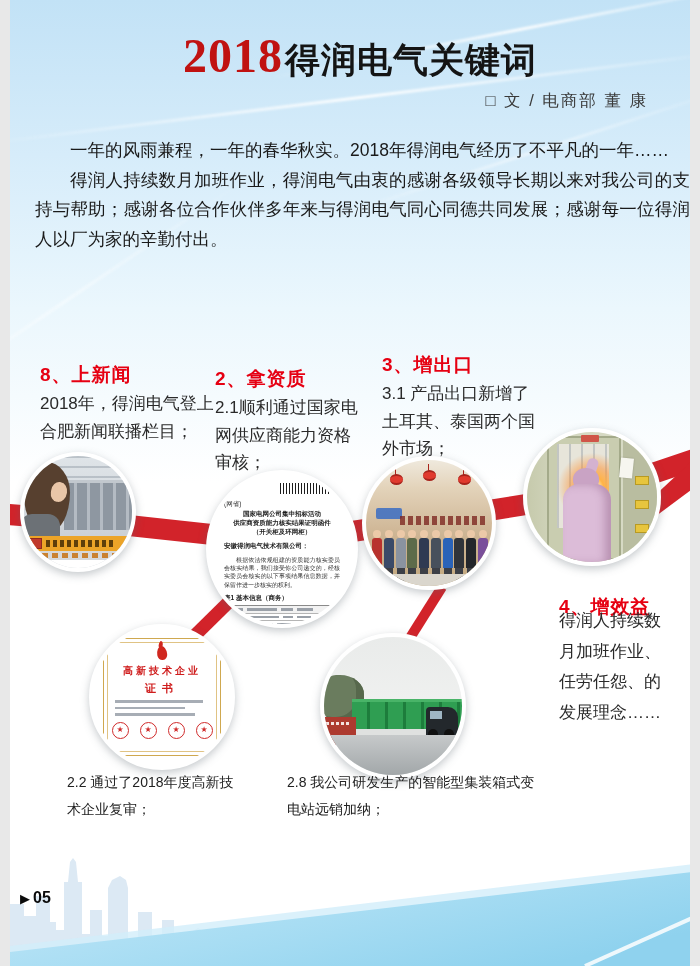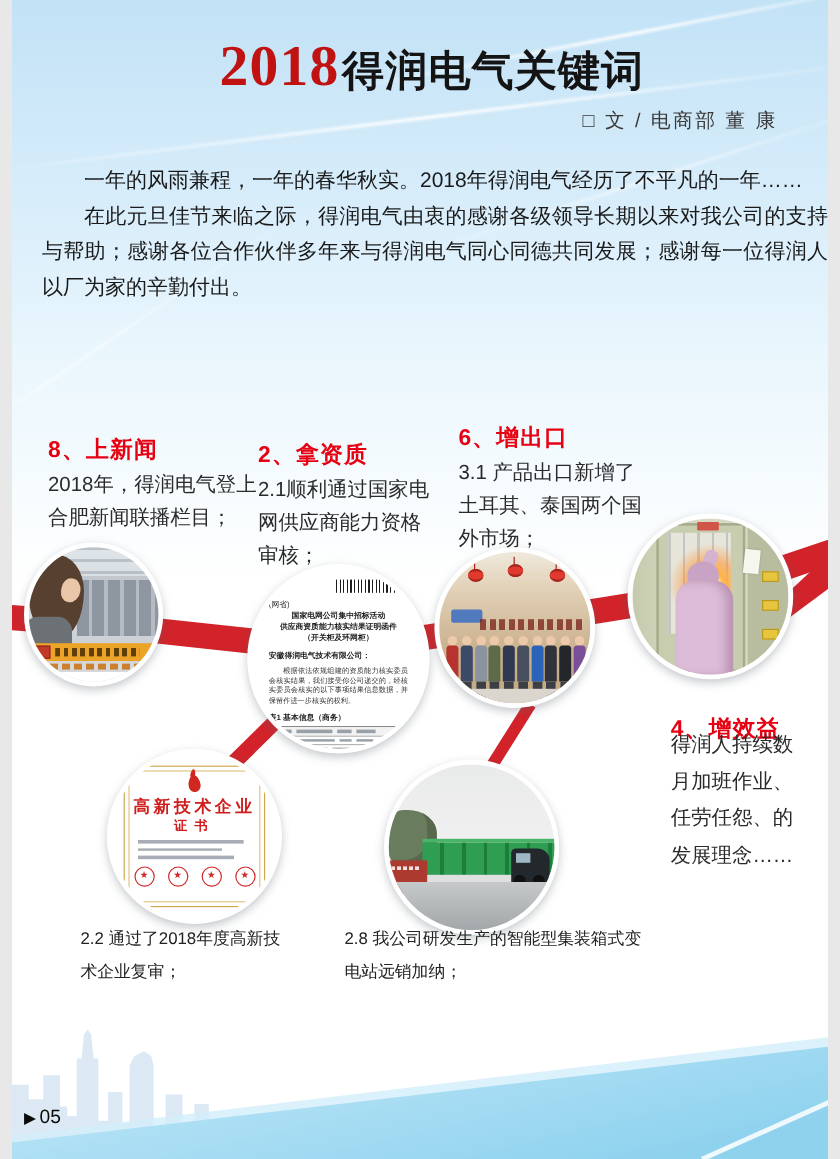--- a/index.html
+++ b/index.html
@@ -78,67 +78,67 @@
   .certwrap{position:absolute;inset:0;background:#fff;}
   .goldframe{position:absolute;inset:10px;border:1.5px solid #cfa84f;}
   .goldframe:before{content:"";position:absolute;inset:3px;border:1px solid #e0c384;}
   .cf{position:absolute;width:13px;height:13px;border:1.5px solid #cfa84f;}
   .cf.tl{left:6px;top:6px;border-right:none;border-bottom:none;border-radius:6px 0 0 0;}
   .cf.tr{right:6px;top:6px;border-left:none;border-bottom:none;border-radius:0 6px 0 0;}
   .cf.bl{left:6px;bottom:6px;border-right:none;border-top:none;border-radius:0 0 0 6px;}
   .cf.br{right:6px;bottom:6px;border-left:none;border-top:none;border-radius:0 0 6px 0;}
   .flame{position:absolute;left:50%;top:18px;transform:translateX(-50%) rotate(-8deg);width:10px;height:14px;background:#d0271f;border-radius:50% 50% 50% 50%/62% 62% 38% 38%;}
   .flame:before{content:"";position:absolute;left:3px;top:-5px;width:4px;height:7px;background:#d0271f;border-radius:50% 50% 50% 50%/70% 70% 30% 30%;transform:rotate(18deg);}
-  .cert-title{position:absolute;left:0;top:36px;width:100%;text-align:center;font-size:14px;font-weight:bold;color:#cf1d1d;letter-spacing:3px;white-space:nowrap;}
+  .cert-title{position:absolute;left:0;top:36px;width:100%;text-align:center;font-size:10px;font-weight:bold;color:#cf1d1d;letter-spacing:3px;white-space:nowrap;}
   .cert-sub{position:absolute;left:0;top:53px;width:100%;text-align:center;font-size:11px;font-weight:bold;color:#cf1d1d;letter-spacing:6px;}
   .cert-lines{position:absolute;left:22px;top:72px;width:96px;}
   .cert-lines i{display:block;height:2.5px;background:#a7adb5;margin-bottom:4px;}
   .stamps{position:absolute;left:0;top:94px;width:100%;display:flex;justify-content:center;gap:11px;}
   .stamp{width:17px;height:17px;border:1.5px solid #cf2a2a;border-radius:50%;color:#cf2a2a;font-size:8px;line-height:14px;text-align:center;}
   
   .c6bg{position:absolute;inset:0;background:linear-gradient(180deg,#e9ebea 0%,#eff0ef 45%,#dfe1e0 60%);}
   .c6trees{position:absolute;left:-4px;top:38px;width:44px;height:48px;background:#6a7c5e;border-radius:40% 60% 50% 50%/55% 45% 45% 55%;box-shadow:inset -8px -6px 0 #57684c;}
   .c6cont{position:absolute;left:28px;top:62px;width:112px;height:30px;background:repeating-linear-gradient(90deg,#2f9e52 0 15px,#1d7d3c 15px 18px);border-top:3px solid #49b468;}
   .c6cab{position:absolute;left:102px;top:70px;width:32px;height:28px;background:#23282c;border-radius:4px 10px 0 0;}
   .c6cab:before{content:"";position:absolute;left:4px;top:4px;width:12px;height:8px;background:#9fb6c4;}
   .c6wheel{position:absolute;width:10px;height:10px;background:#111;border-radius:50%;top:92px;}
   .c6wall{position:absolute;left:-2px;top:80px;width:34px;height:28px;background:#ad3a2f;}
   .c6wall i{position:absolute;left:4px;top:5px;width:24px;height:3px;background:repeating-linear-gradient(90deg,rgba(255,255,255,.85) 0 3px,transparent 3px 5px);}
   .c6road{position:absolute;left:0;bottom:0;width:100%;height:40px;background:linear-gradient(180deg,#c6c9ca,#a2a7a9);}
   
-  .pagenum{position:absolute;left:10px;top:923px;font-size:16px;font-weight:normal;color:#0b0b0b;text-align:center;}
+  .pagenum{position:absolute;left:10px;top:889px;font-size:16px;font-weight:bold;color:#0b0b0b;text-align:center;}
   .pagenum .tri{font-size:13px;margin-right:3px;}
 </style>
 </head>
 <body>
 
 <div id="page">
 
   <div class="streak" style="width:760px;top:96px;left:-30px;transform:rotate(-7deg);"></div>
   <div class="streak" style="width:520px;top:28px;left:250px;transform:rotate(-11deg);"></div>
   <div class="streak" style="width:430px;top:150px;left:310px;transform:rotate(-18deg);opacity:.55;"></div>
   <div class="streak" style="width:430px;top:300px;left:-160px;transform:rotate(-34deg);opacity:.5;"></div>
 
   <div class="title">
     <span class="yr">2018</span><span class="tt">得润电气关键词</span>
   </div>
   <div class="byline">□ 文 / 电商部 董 康</div>
 
   <div class="bodycopy">
     <p>一年的风雨兼程，一年的春华秋实。2018年得润电气经历了不平凡的一年……</p>
-    <p>在此元旦佳节来临之际，得润电气由衷的感谢各级领导长期以来对我公司的支持与帮助；感谢各位合作伙伴多年来与得润电气同心同德共同发展；感谢每一位得润人以厂为家的辛勤付出。</p>
+    <p>得润人持续数月加班作业，得润电气由衷的感谢各级领导长期以来对我公司的支持与帮助；感谢各位合作伙伴多年来与得润电气同心同德共同发展；感谢每一位得润人以厂为家的辛勤付出。</p>
   </div>
 
   <div class="kw-h" style="left:30px;top:362px;">8、上新闻</div>
   <div class="kw-b" style="left:30px;top:390px;width:176px;">2018年，得润电气登上合肥新闻联播栏目；</div>
 
   <div class="kw-h" style="left:205px;top:366px;">2、拿资质</div>
   <div class="kw-b" style="left:205px;top:394px;width:150px;">2.1顺利通过国家电网供应商能力资格审核；</div>
 
-  <div class="kw-h" style="left:372px;top:352px;">6、增出口</div>
+  <div class="kw-h" style="left:372px;top:352px;">3、增出口</div>
   <div class="kw-b" style="left:372px;top:380px;width:156px;">3.1 产品出口新增了土耳其、泰国两个国外市场；</div>
 
   <div class="kw-h" style="left:549px;top:594px;">4、增效益</div>
   <div class="kw-b" style="left:549px;top:606px;width:112px;line-height:30.5px;">得润人持续数月加班作业、任劳任怨、的发展理念……</div>
 
   <svg style="position:absolute;left:0;top:0;" width="700" height="966" viewBox="0 0 700 966">
     <polyline points="-8,514 68,520 272,542 419,520 582,494 706,452" fill="none" stroke="#d2232a" stroke-width="21" stroke-linejoin="round"></polyline>
     <polygon points="640,500 700,444 700,476 646,516" fill="#d2232a"></polygon>
     <line x1="232" y1="589" x2="165" y2="655" stroke="#d2232a" stroke-width="13"></line>
     <line x1="432" y1="587" x2="393" y2="649" stroke="#d2232a" stroke-width="10"></line>

